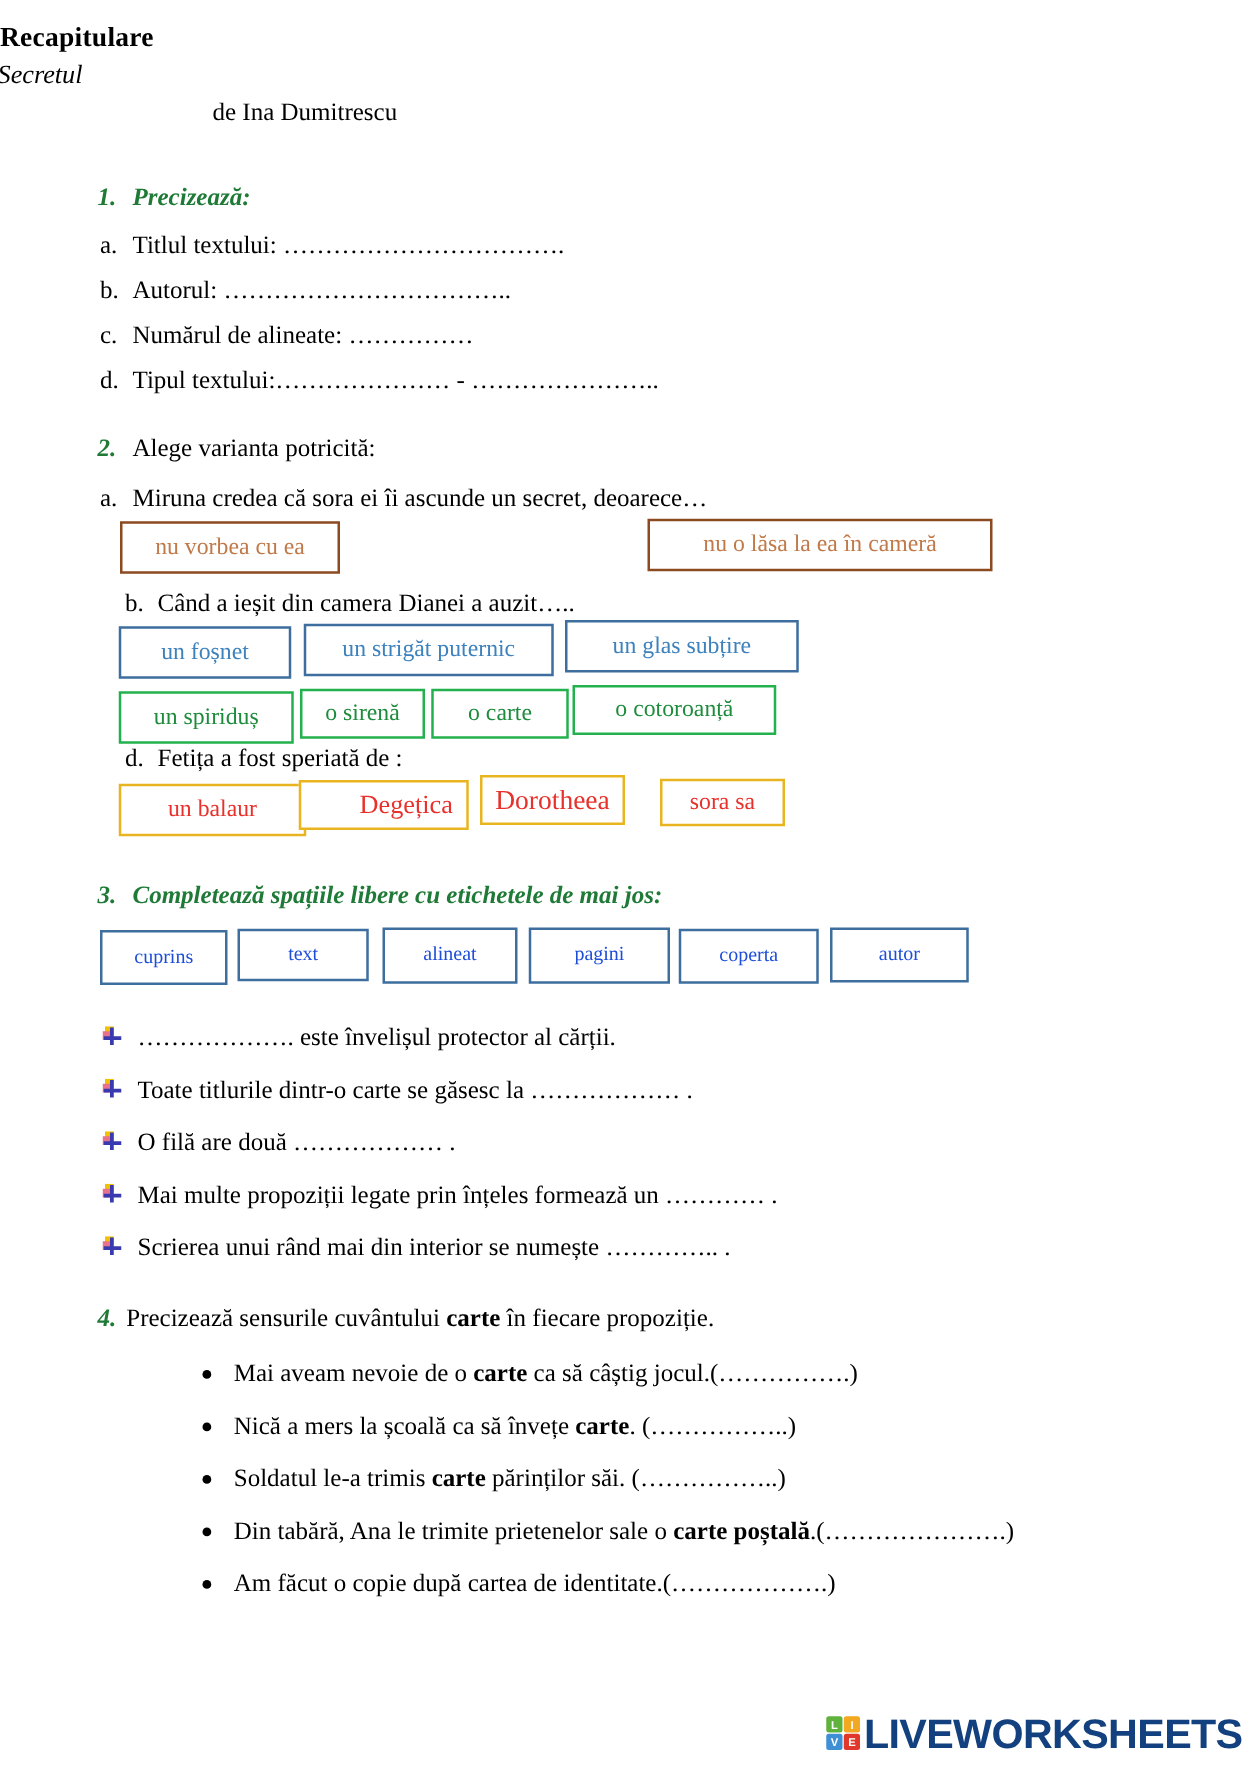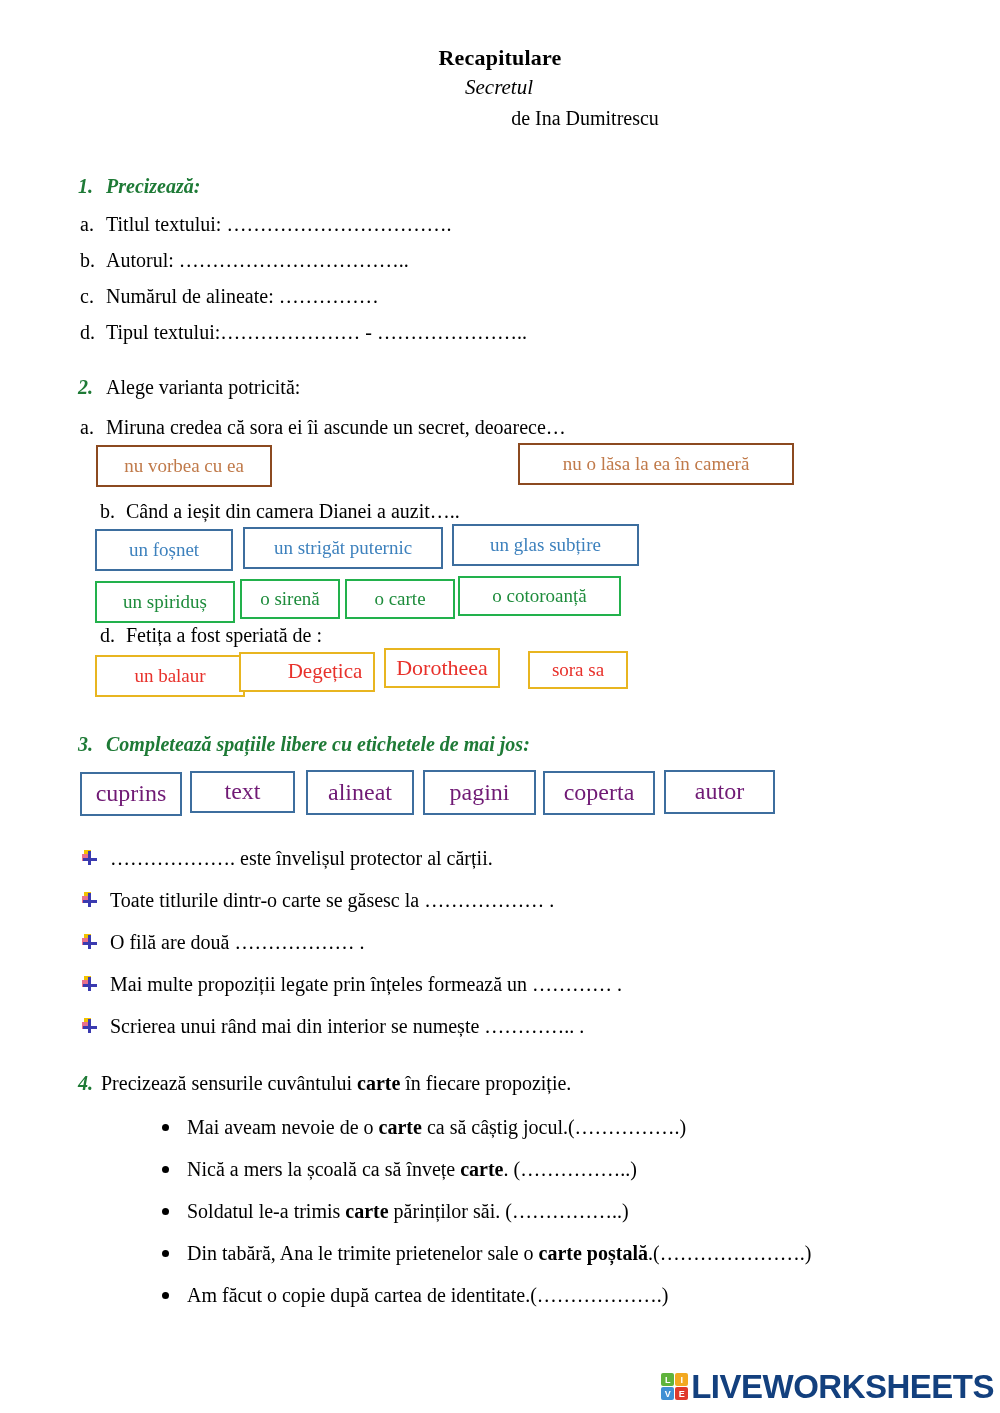--- a/index.html
+++ b/index.html
@@ -14,22 +14,21 @@
   .page {
     position: relative;
     width: 1000px;
     height: 1413px;
     background: #ffffff;
     overflow: hidden;
   }
 
   
   .title-block {
-    padding-top: 44px;
-    text-align: center;
+    padding-top: 16px;
   }
   .doc-title {
     font-size: 22px;
     font-weight: bold;
     line-height: 1.25;
     letter-spacing: 0.2px;
   }
   .doc-subtitle {
     font-size: 21px;
     font-style: italic;
@@ -108,25 +107,25 @@
   .labels-row {
     position: relative;
     height: 48px;
     margin-top: 14px;
   }
   .label-box {
     position: absolute;
     box-sizing: border-box;
     background: #ffffff;
     border: 2px solid #3d6e9e;
-    color: #701a75;
+    color: #1d4ed8;
     display: flex;
     align-items: center;
     justify-content: center;
-    font-size: 24px;
+    font-size: 16px;
     white-space: nowrap;
   }
 
   
   .fill-list {
     list-style: none;
     margin: 0;
     padding: 0;
     margin-top: 30px;
   }

